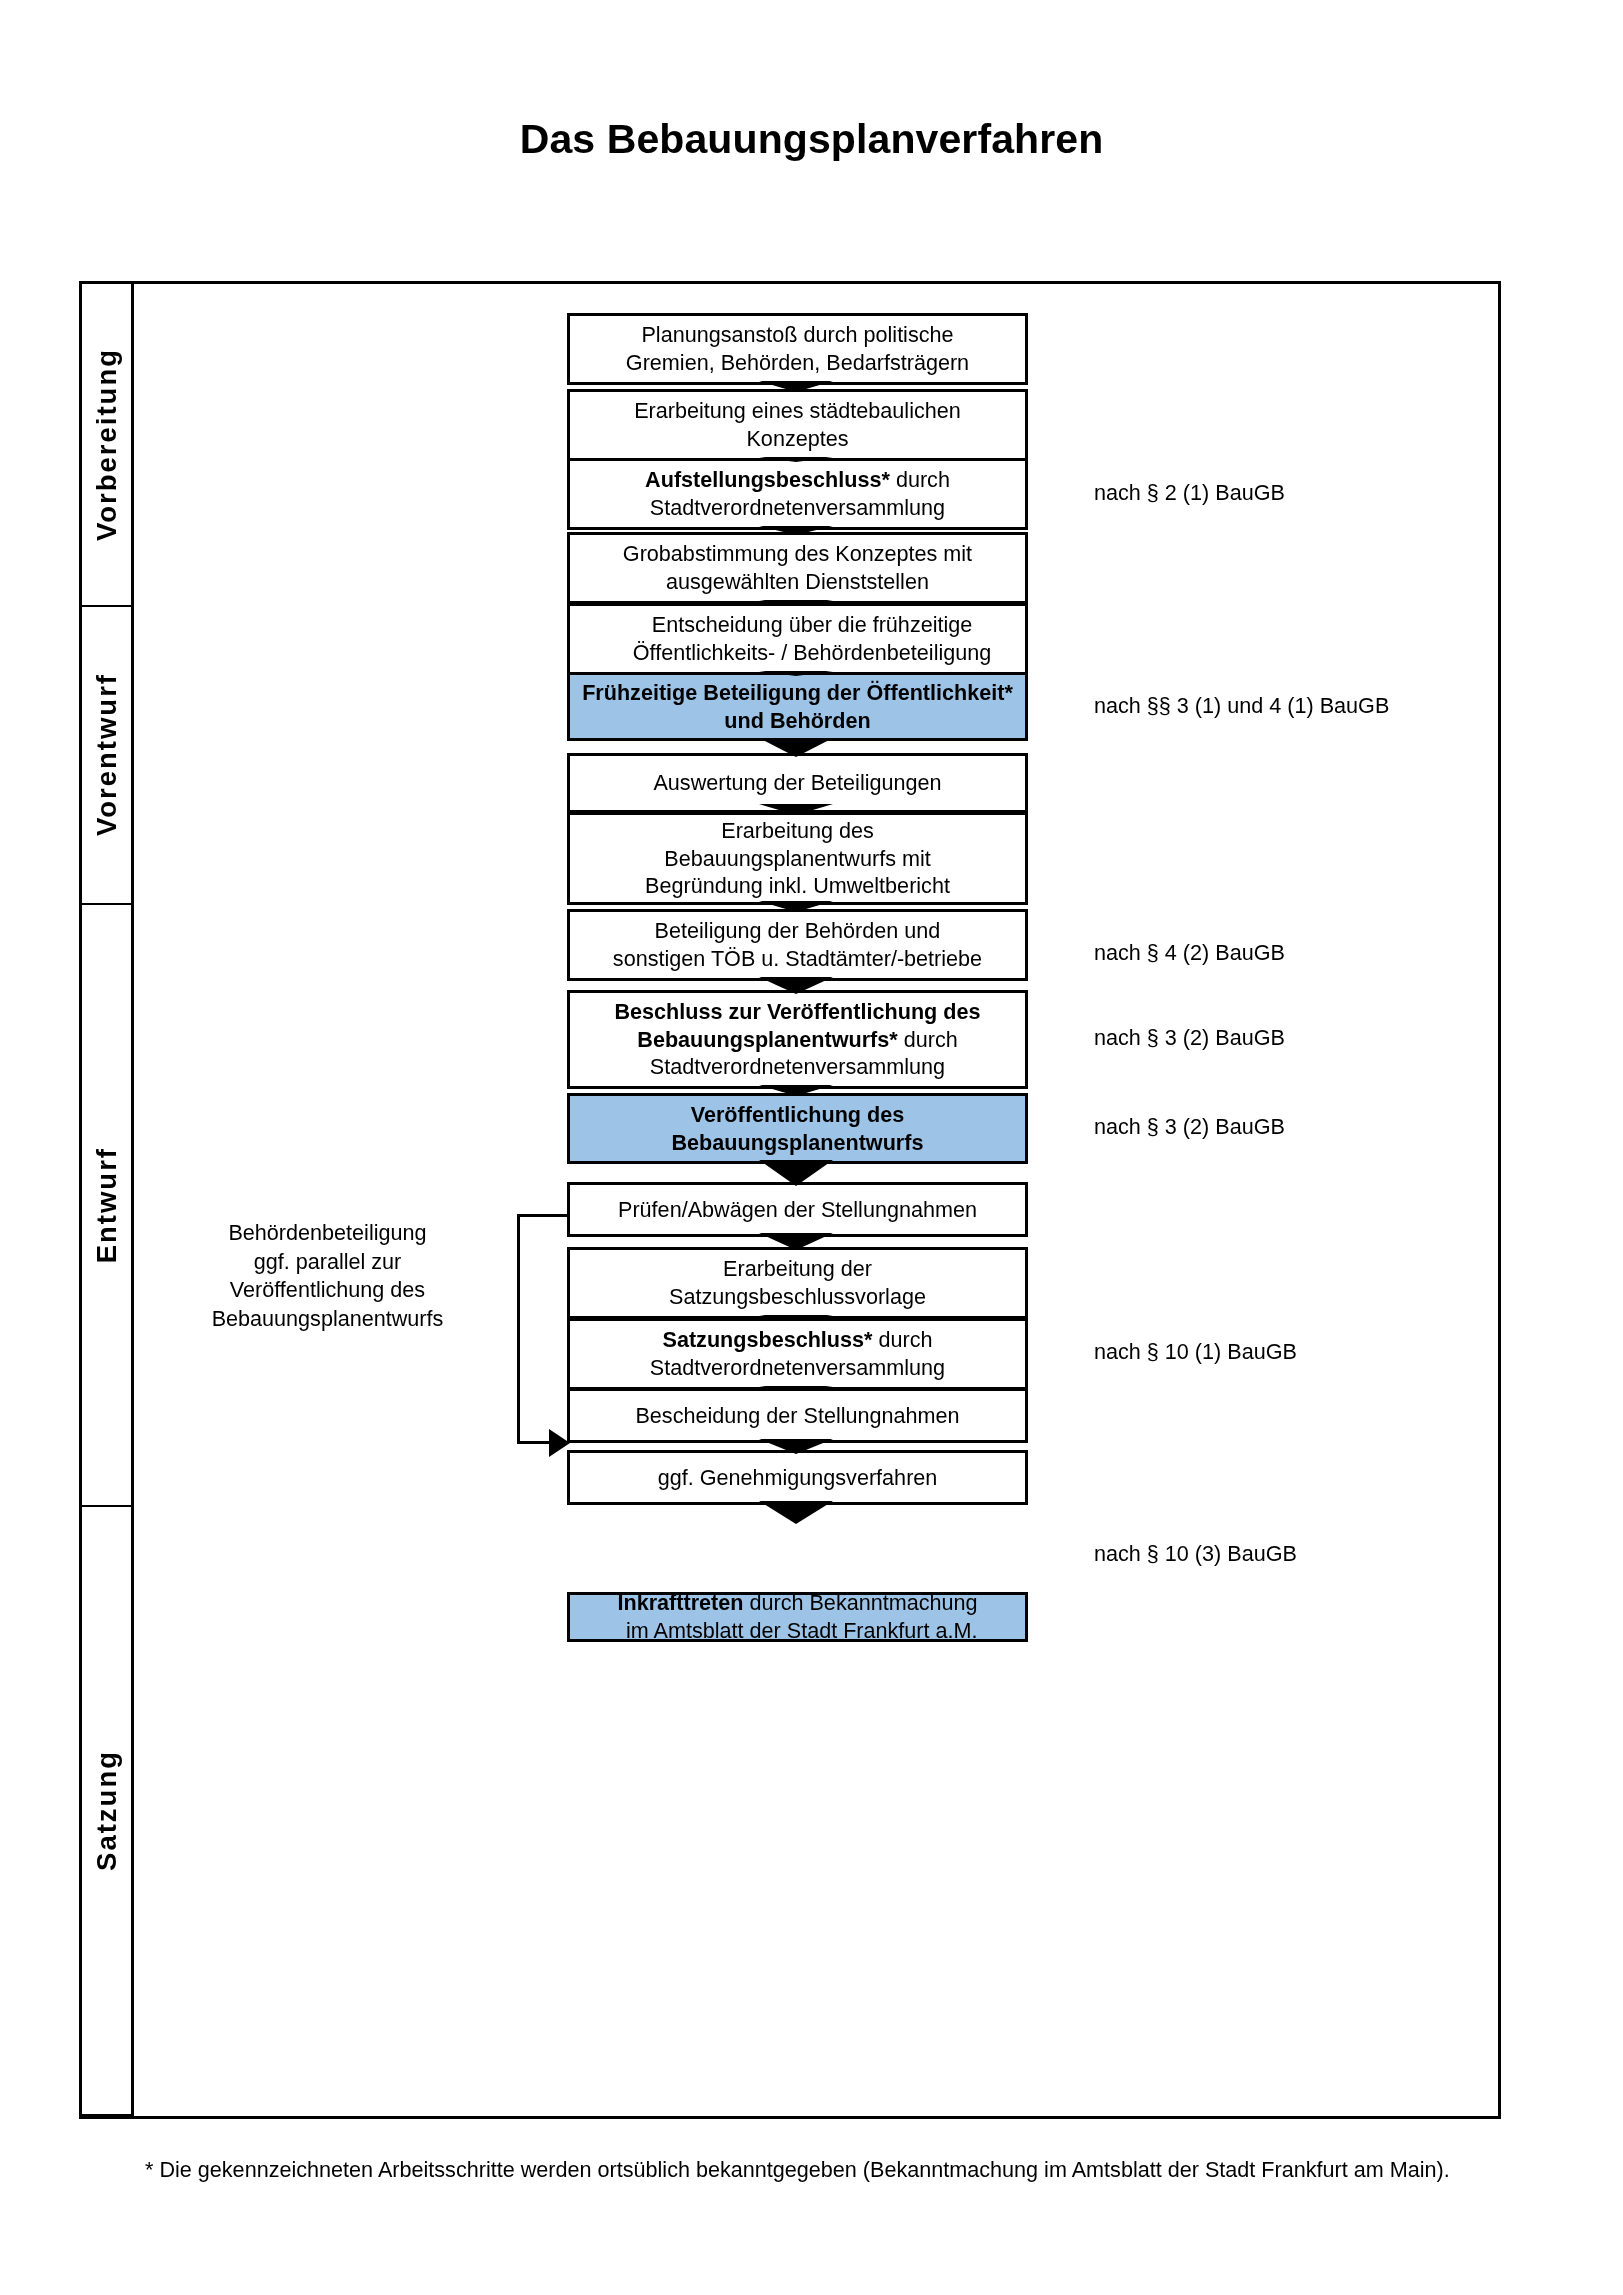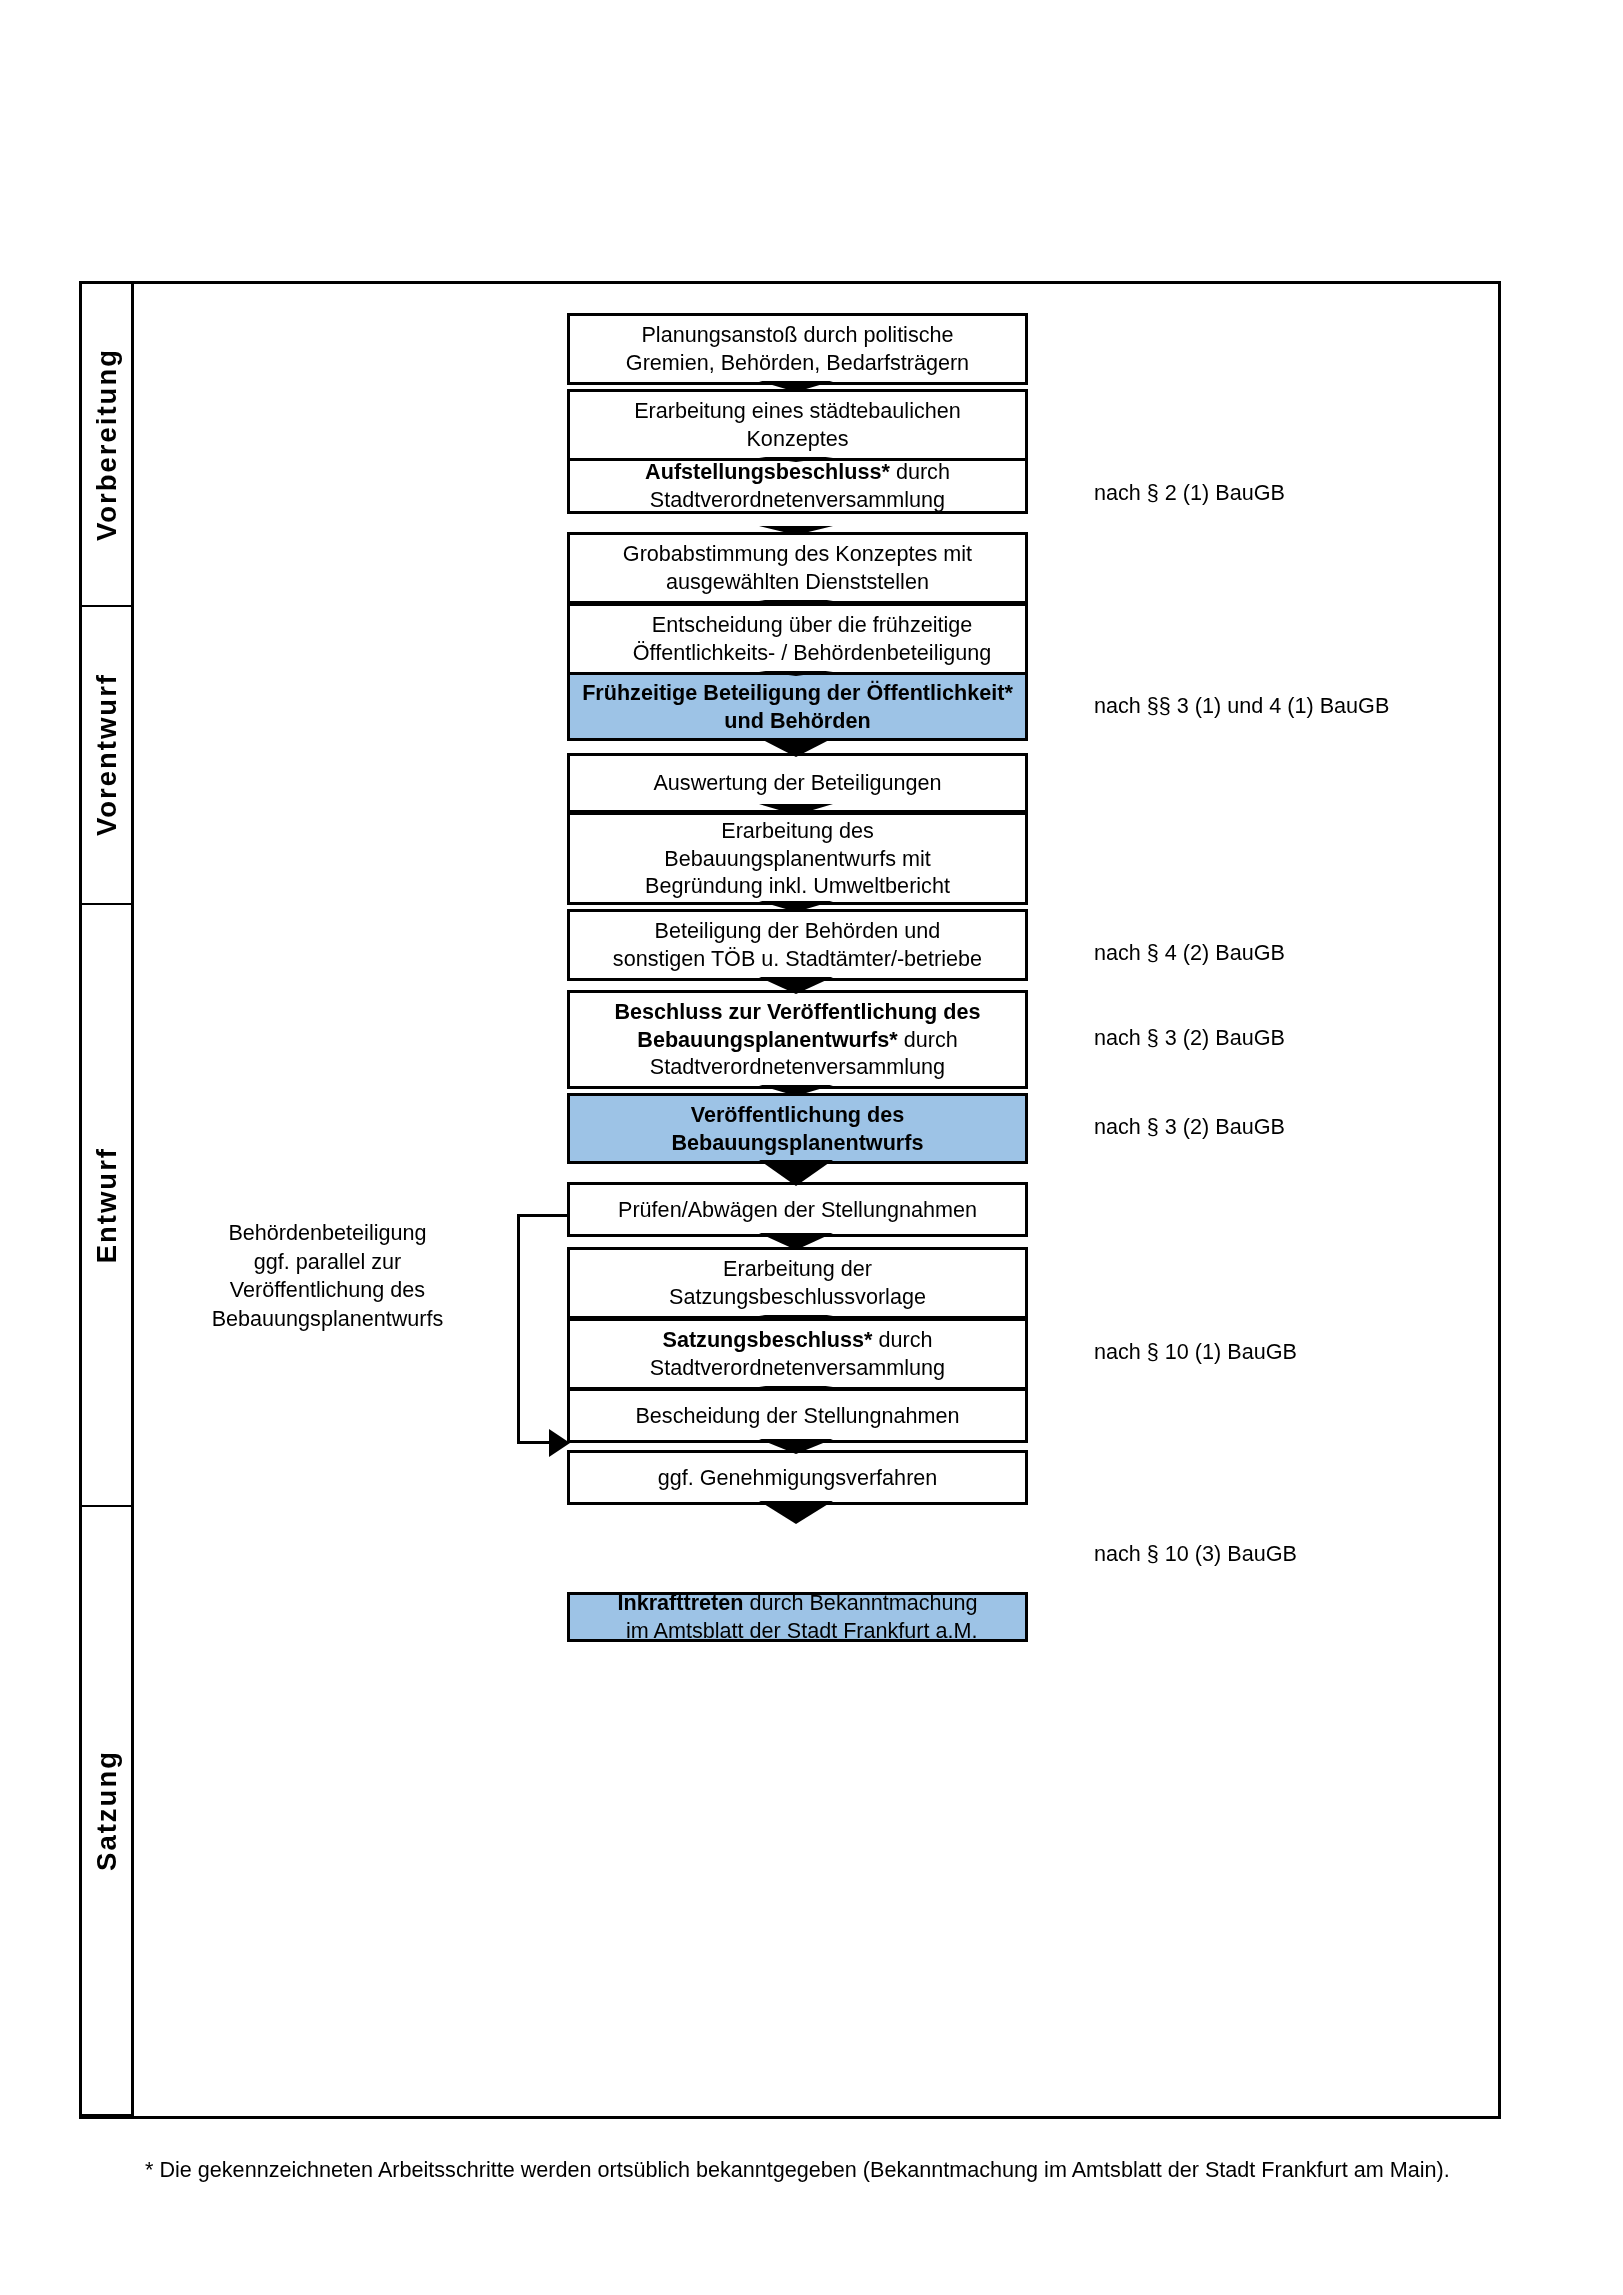--- a/index.html
+++ b/index.html
@@ -122,20 +122,21 @@
   
   #footnote{
     position:absolute;left:145px;top:2153px;width:1347px;
     font-size:21.6px;line-height:1.55;
   }
 </style>
 </head>
 <body>
 
 <div id="title-block">
+  <h1 id="main-title">Das Bebauungsplanverfahren</h1>
 </div>
 
 <div class="band" id="band-vorbereitung"></div>
 <div class="band" id="band-vorentwurf"></div>
 <div class="band" id="band-entwurf"></div>
 <div class="band" id="band-satzung"></div>
 
 <div id="frame"></div>
 <div id="gutter-rule"></div>
 
@@ -166,21 +167,21 @@
 
 <div id="flow-layer">
     <div class="node" style="top: 313px; height: 72px;">
       <div>Planungsanstoß durch politische<br>Gremien, Behörden, Bedarfsträgern</div>
     </div>
     <div class="arrow" style="top: 381px; border-top-width: 11.8px;"></div>
     <div class="node" style="top: 389px; height: 72px;">
       <div>Erarbeitung eines städtebaulichen<br>Konzeptes</div>
     </div>
     <div class="arrow" style="top: 457px; border-top-width: 5.2px;"></div>
-    <div class="node" style="top: 458px; height: 56px;">
+    <div class="node" style="top: 458px; height: 72px;">
       <div><b>Aufstellungsbeschluss*</b> durch<br>Stadtverordnetenversammlung</div>
     </div>
     <div class="arrow" style="top: 526px; border-top-width: 9.8px;"></div>
     <div class="node" style="top: 532px; height: 72px;">
       <div>Grobabstimmung des Konzeptes mit<br>ausgewählten Dienststellen</div>
     </div>
     <div class="arrow" style="top: 600px; border-top-width: 6.5px;"></div>
     <div class="node" style="top: 603px; height: 72px; padding-left: 37px;">
       <div>Entscheidung über die frühzeitige<br>Öffentlichkeits- / Behördenbeteiligung</div>
     </div>

